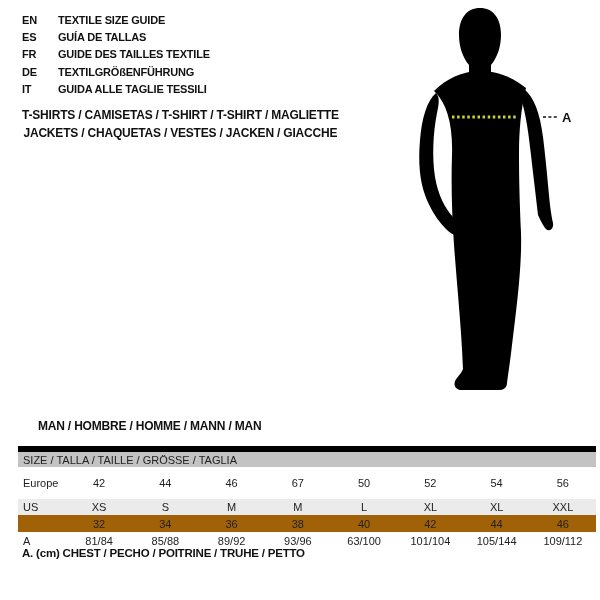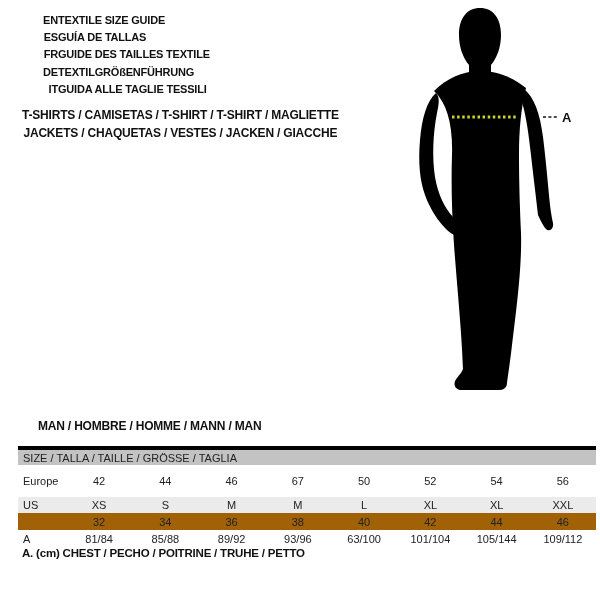--- a/index.html
+++ b/index.html
@@ -3,36 +3,36 @@
 <meta charset="utf-8">
 <style>
   html,body{margin:0;padding:0;background:#fff;}
   .canvas{
     position:relative;width:600px;height:600px;background:#ffffff;overflow:hidden;
     font-family:"Liberation Sans","DejaVu Sans",sans-serif;color:#111;
   }
   
   .lang-block{position:absolute;left:22px;top:12px;font-size:11px;font-weight:700;letter-spacing:-0.2px;}
   .lang-row{height:17.2px;line-height:17.2px;white-space:nowrap;}
-  .lang-code{display:inline-block;width:36px;text-align:right;}
+  .lang-code{display:inline-block;width:36px;}
   
   .category-block{position:absolute;left:22px;top:106px;font-size:12px;font-weight:700;letter-spacing:-0.2px;text-align:center;}
   .category-line{height:18px;line-height:18px;white-space:nowrap;}
   
   .figure{position:absolute;left:400px;top:5px;width:175px;height:385px;}
   .figure text{font-family:"Liberation Sans","DejaVu Sans",sans-serif;}
   
   .section-title{position:absolute;left:22px;top:419px;font-size:12px;font-weight:700;letter-spacing:-0.2px;white-space:nowrap;padding-left:16px;}
   
   .size-table{
     position:absolute;left:18px;top:446px;width:578px;
     border-collapse:collapse;table-layout:fixed;font-size:11px;color:#222;
   }
   .size-table th{
-    background:#c3c3c3;border-top:4px solid #000000;height:15px;
+    background:#c3c3c3;border-top:6px solid #000000;height:15px;
     font-weight:400;text-align:left;padding:0 0 0 5px;white-space:nowrap;
   }
   .size-table td{padding:0;text-align:center;vertical-align:middle;white-space:nowrap;}
   .size-table td.lbl{text-align:left;padding-left:5px;}
   .row-0 td{height:32px;background:#ffffff;}
   .row-1 td{height:16px;background:#ebebeb;}
   .row-2 td{height:17px;background:#a16207;}
   .row-3 td{height:18px;background:#ffffff;}
   
   .footnote{position:absolute;left:22px;top:547px;font-size:11.5px;font-weight:700;letter-spacing:-0.2px;white-space:nowrap;}

